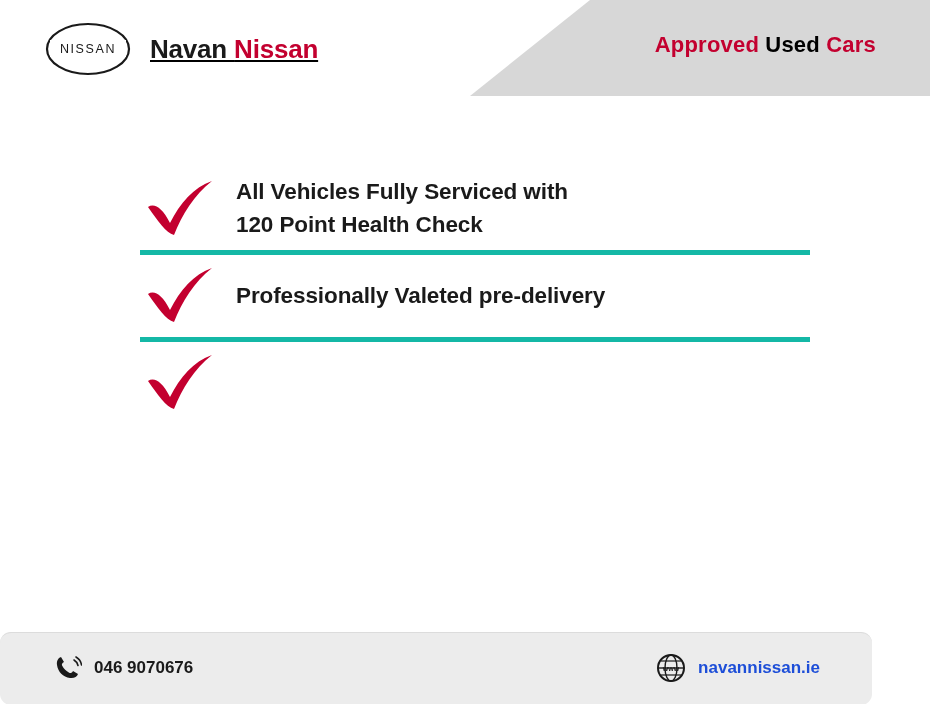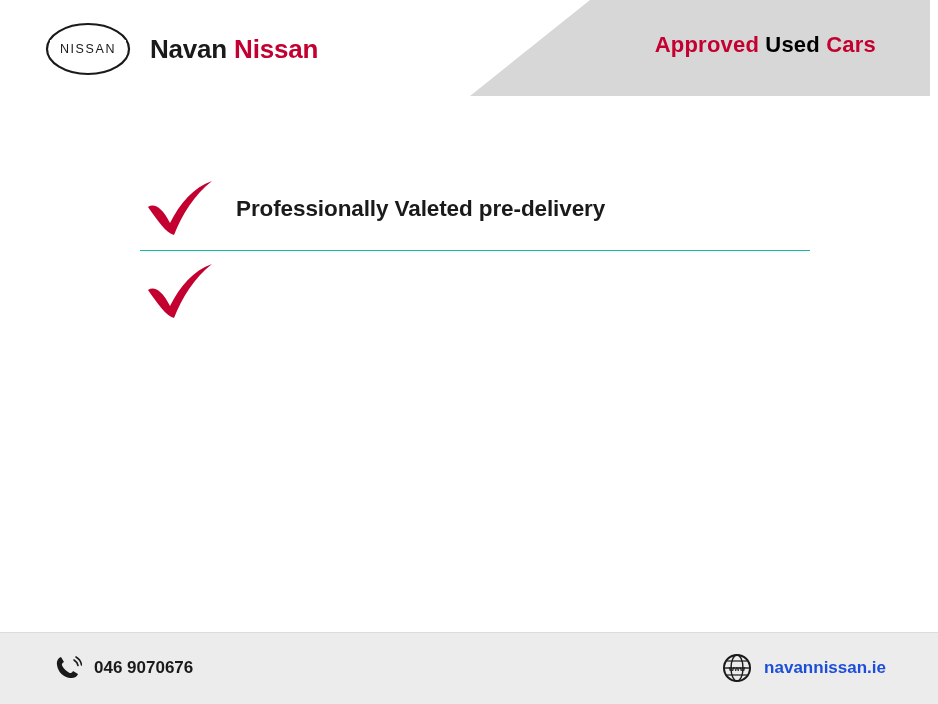--- a/index.html
+++ b/index.html
@@ -44,20 +44,21 @@
     width: 88px;
     height: 58px;
     position: relative;
   }
   .nissan-logo svg { display: block; }
   .dealer-name {
     font-size: 26px;
     font-weight: bold;
     letter-spacing: -0.2px;
     white-space: nowrap;
+    text-decoration: underline;
   }
   .dealer-name .word1 { color: #1a1a1a; }
   .dealer-name .word2 { color: #c3002f; }
 
   .approved-tag {
     position: absolute;
     right: 54px;
     top: 32px;
     font-size: 22px;
     font-weight: bold;
@@ -80,44 +81,45 @@
     top: 72px;
     width: 670px;
   }
   .feature {
     display: flex;
     align-items: center;
     min-height: 66px;
     padding: 8px 0;
   }
   .feature + .feature {
-    border-top: 1px solid #14b8a6;
+    border-top: 5px solid #14b8a6;
   }
   .check {
     flex: 0 0 96px;
     height: 56px;
     position: relative;
   }
   .check svg { display: block; }
   .feature-text {
     font-size: 22.5px;
     font-weight: bold;
     color: #1a1a1a;
     line-height: 1.45;
     letter-spacing: -0.1px;
   }
   .feature-text .line { display: block; white-space: nowrap; }
 
   
   .footer {
     position: relative;
-    width: 938px;
+    width: 872px;
     height: 72px;
     background: #ececec;
     border-top: 1px solid #dcdcdc;
+    border-radius: 11px;
   }
   .phone-block {
     position: absolute;
     left: 52px;
     top: 20px;
     display: flex;
     align-items: center;
     gap: 12px;
   }
   .phone-icon, .web-icon {
@@ -165,20 +167,31 @@
   </div>
 
   <div class="approved-tag">
     <span class="red">Approved </span><span class="dark">Used </span><span class="red">Cars</span>
   </div>
 </div>
 
 <div class="main">
   <div class="feature-list">
 
+    <div class="feature">
+      <span class="check">
+        <svg viewBox="0 0 96 56" width="96" height="56" aria-hidden="true">
+          <path d="M8 26 C14 22 22 26 30 42 C40 22 54 6 72 0 C54 14 42 34 34 54 C26 52 18 40 8 26 Z" fill="#c3002f"></path>
+        </svg>
+      </span>
+      <span class="feature-text">
+        <span class="line">All Vehicles Fully Serviced with</span>
+        <span class="line">120 Point Health Check</span>
+      </span>
+    </div>
 
     <div class="feature">
       <span class="check">
         <svg viewBox="0 0 96 56" width="96" height="56" aria-hidden="true">
           <path d="M8 26 C14 22 22 26 30 42 C40 22 54 6 72 0 C54 14 42 34 34 54 C26 52 18 40 8 26 Z" fill="#c3002f"></path>
         </svg>
       </span>
       <span class="feature-text">
         <span class="line">Professionally Valeted pre-delivery</span>
       </span>

